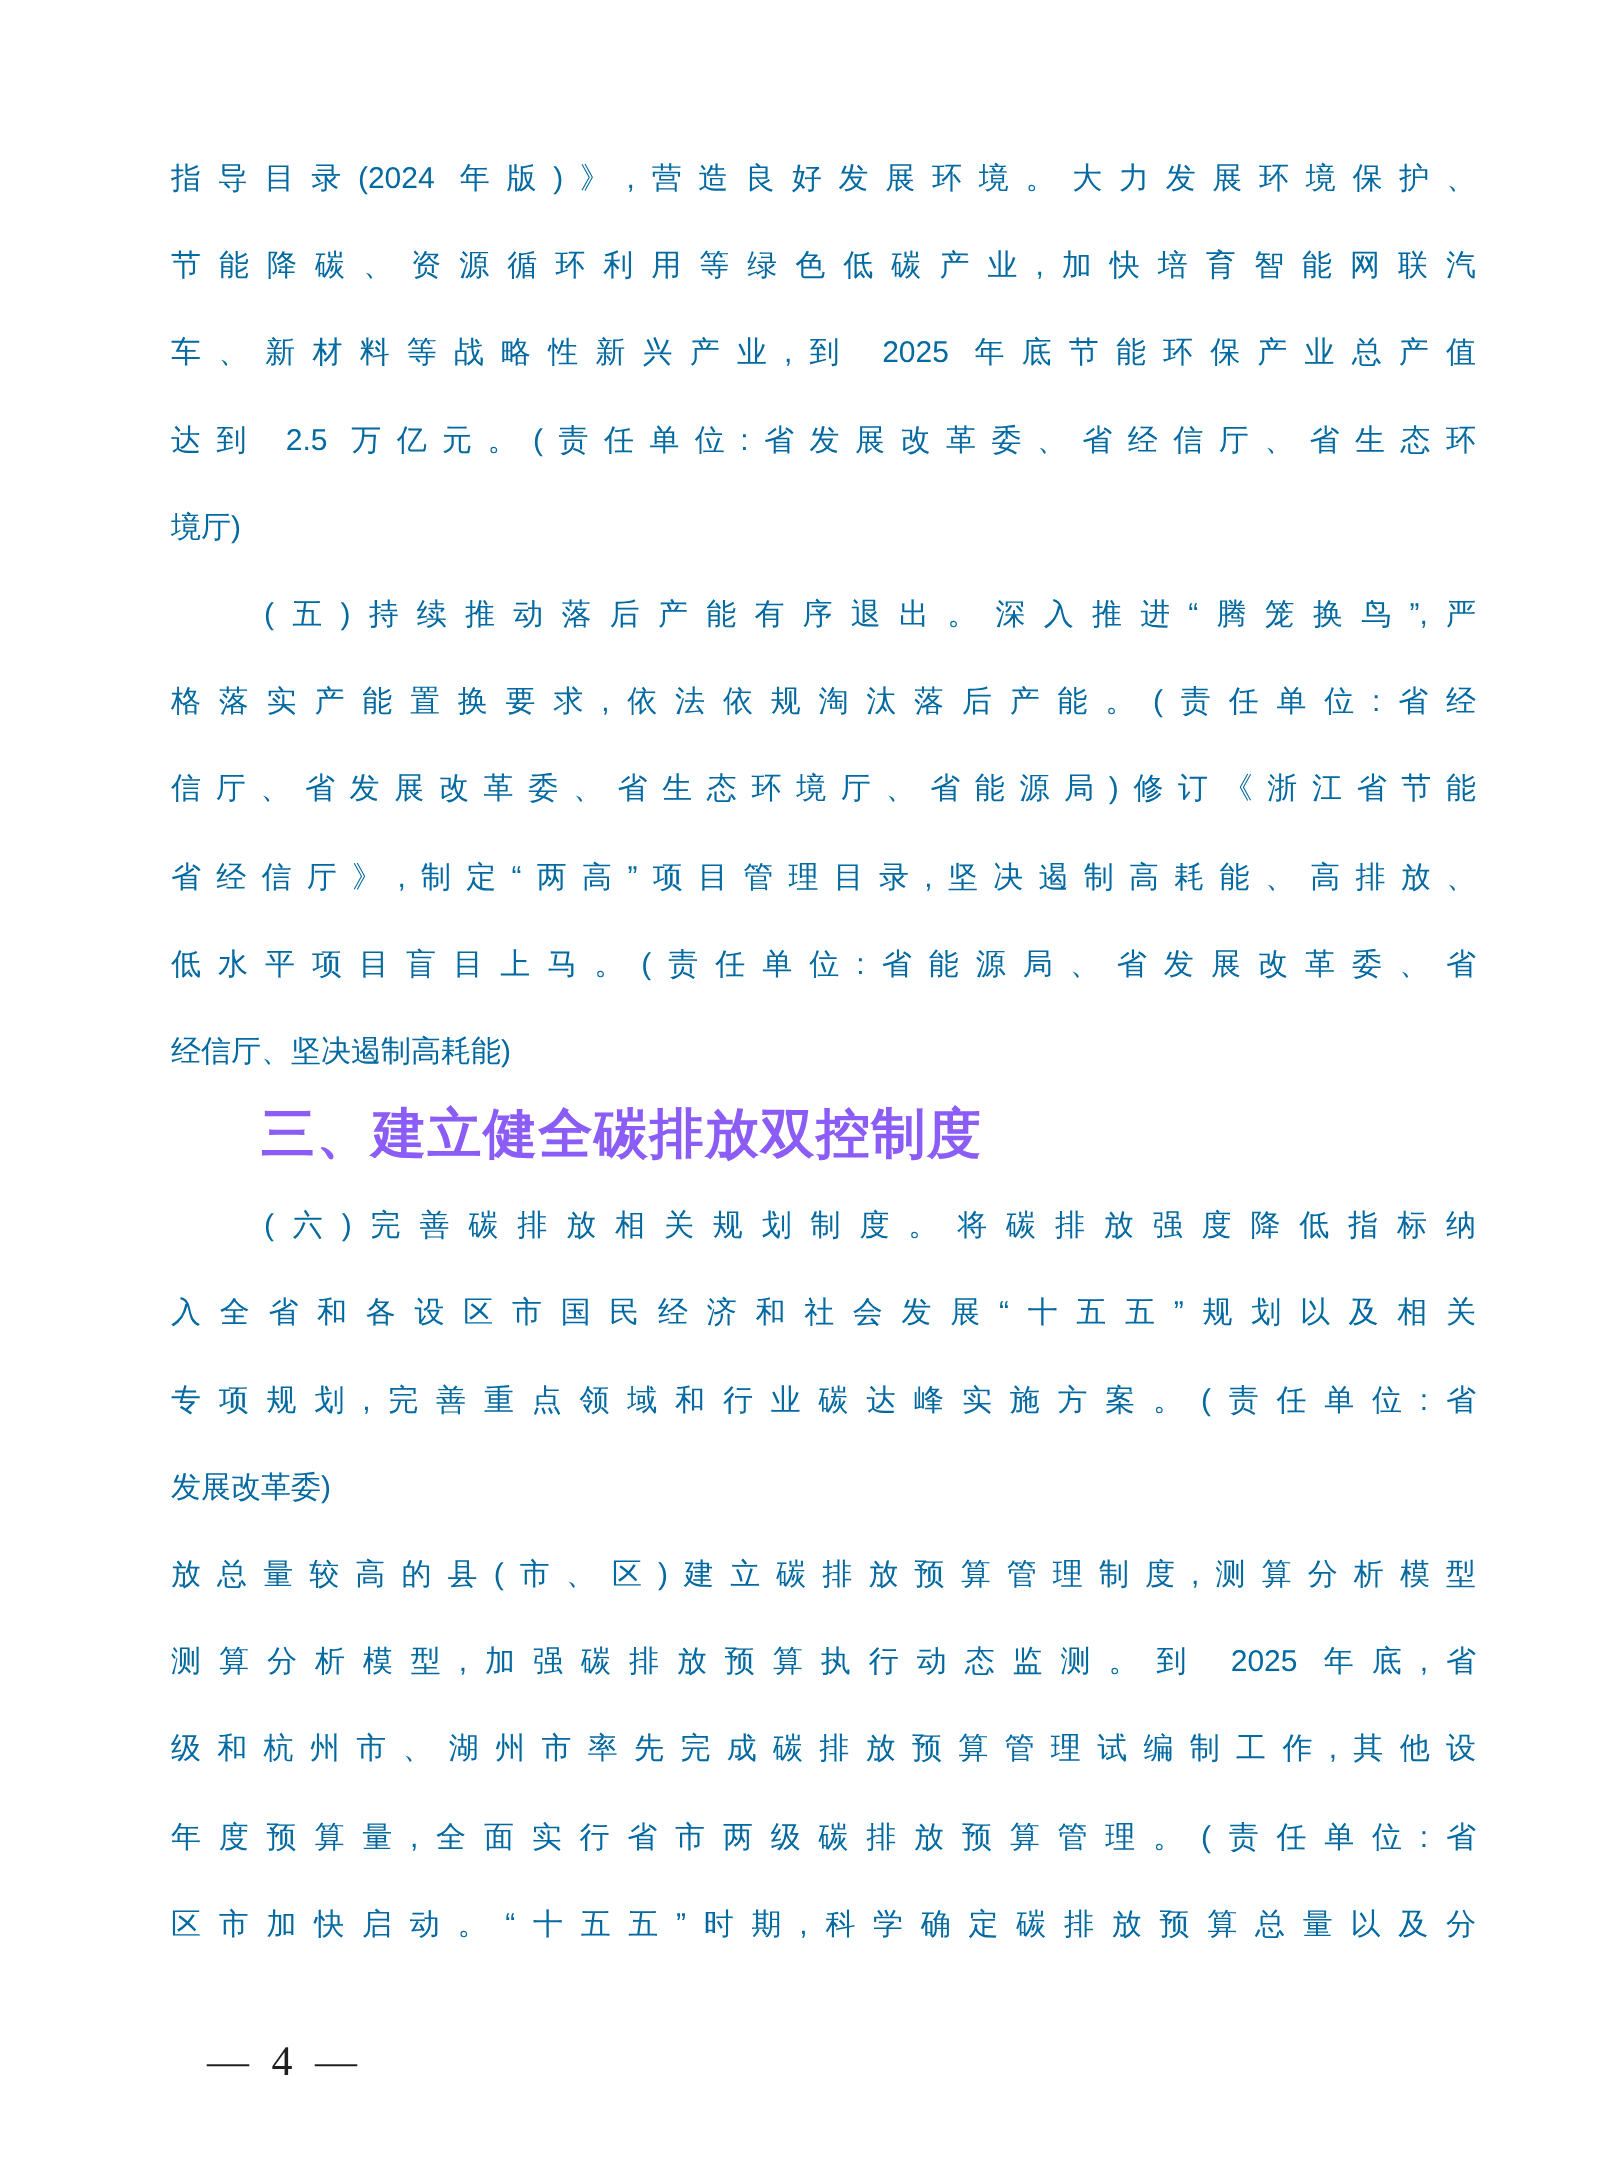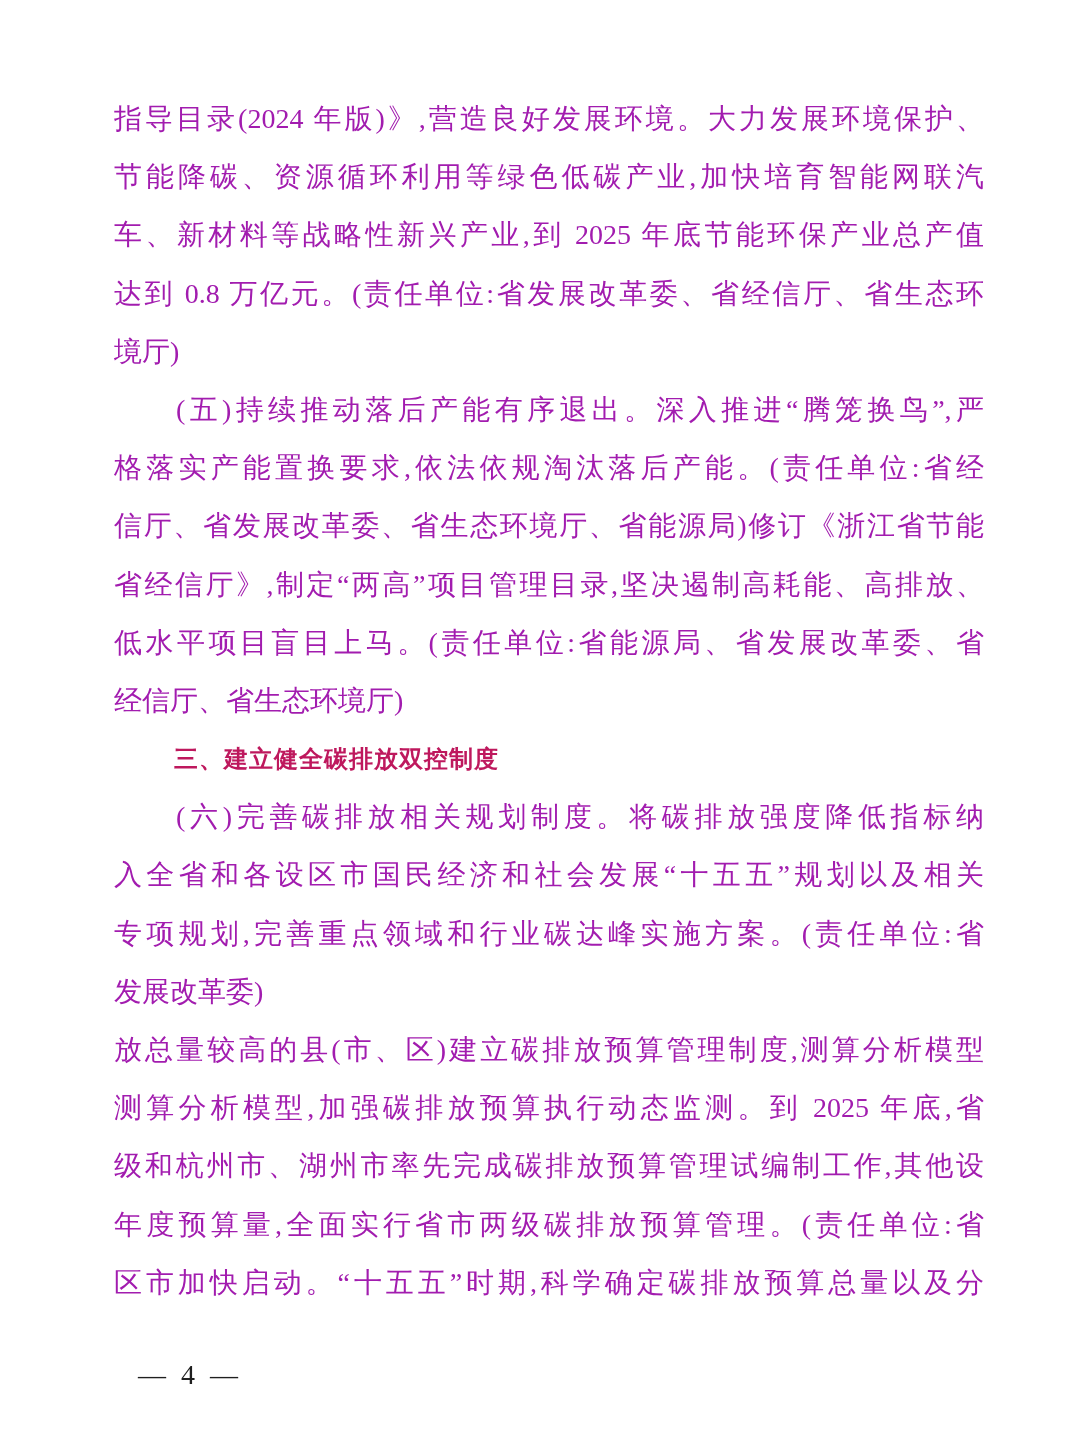--- a/index.html
+++ b/index.html
@@ -20,43 +20,43 @@
     height: 1439px;
     background: #ffffff;
   }
   .content {
     position: absolute;
     left: 114px;
     top: 90px;
     width: 870px;
   }
   .line {
-    font-family: Liberation Serif, serif;
-    font-size: 28px;
-    color: #a21caf;
+    font-family: Liberation Sans, sans-serif;
+    font-size: 20px;
+    color: #0369a1;
     height: 58.2px;
     line-height: 58.2px;
     text-align: justify;
     text-align-last: justify;
     overflow: hidden;
   }
   .line.para-start {
     text-indent: 62px;
   }
   .line.para-end {
     text-align-last: left;
   }
   .line.heading {
-    font-family: Liberation Serif, serif;
+    font-family: Liberation Mono, monospace;
     font-weight: bold;
-    font-size: 24px;
+    font-size: 36px;
     letter-spacing: 1px;
     text-align-last: left;
     text-indent: 60px;
-    color: #be185d;
+    color: #8b5cf6;
   }
   .footer-page-number {
     position: absolute;
     left: 138px;
     top: 1352px;
     height: 46px;
     line-height: 46px;
     font-family: "Liberation Serif", "DejaVu Serif", serif;
     font-size: 28px;
     color: #1f1f1f;
@@ -65,29 +65,29 @@
 </style>
 </head>
 <body>
 
 <div class="page">
   <main class="content">
 
     <div class="line">指导目录(2024 年版)》,营造良好发展环境。大力发展环境保护、</div>
     <div class="line">节能降碳、资源循环利用等绿色低碳产业,加快培育智能网联汽</div>
     <div class="line">车、新材料等战略性新兴产业,到 2025 年底节能环保产业总产值</div>
-    <div class="line">达到 0.8 万亿元。(责任单位:省发展改革委、省经信厅、省生态环</div>
+    <div class="line">达到 2.5 万亿元。(责任单位:省发展改革委、省经信厅、省生态环</div>
     <div class="line para-end">境厅)</div>
 
     <div class="line para-start">(五)持续推动落后产能有序退出。深入推进“腾笼换鸟”,严</div>
     <div class="line">格落实产能置换要求,依法依规淘汰落后产能。(责任单位:省经</div>
     <div class="line">信厅、省发展改革委、省生态环境厅、省能源局)修订《浙江省节能</div>
     <div class="line">省经信厅》,制定“两高”项目管理目录,坚决遏制高耗能、高排放、</div>
     <div class="line">低水平项目盲目上马。(责任单位:省能源局、省发展改革委、省</div>
-    <div class="line para-end">经信厅、省生态环境厅)</div>
+    <div class="line para-end">经信厅、坚决遏制高耗能)</div>
 
     <div class="line heading">三、建立健全碳排放双控制度</div>
 
     <div class="line para-start">(六)完善碳排放相关规划制度。将碳排放强度降低指标纳</div>
     <div class="line">入全省和各设区市国民经济和社会发展“十五五”规划以及相关</div>
     <div class="line">专项规划,完善重点领域和行业碳达峰实施方案。(责任单位:省</div>
     <div class="line para-end">发展改革委)</div>
 
     <div class="line">放总量较高的县(市、区)建立碳排放预算管理制度,测算分析模型</div>
     <div class="line">测算分析模型,加强碳排放预算执行动态监测。到 2025 年底,省</div>

